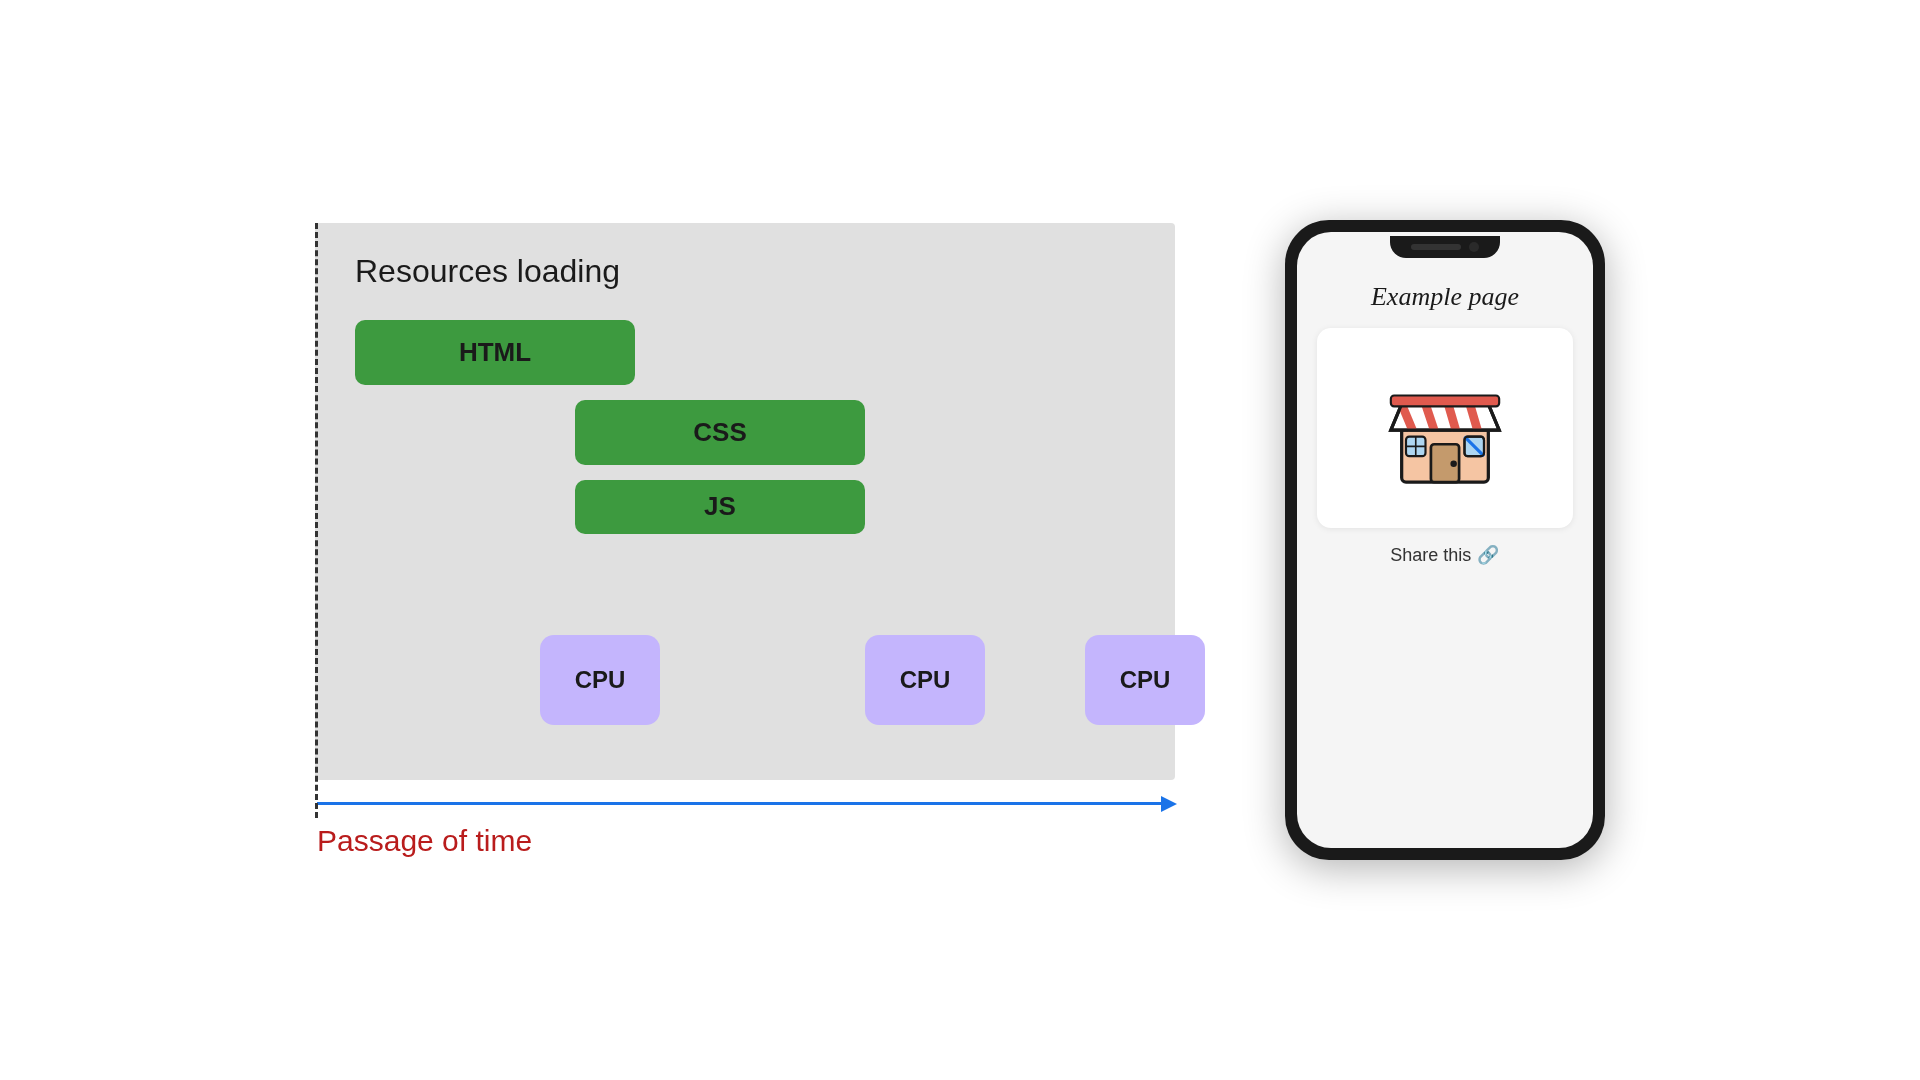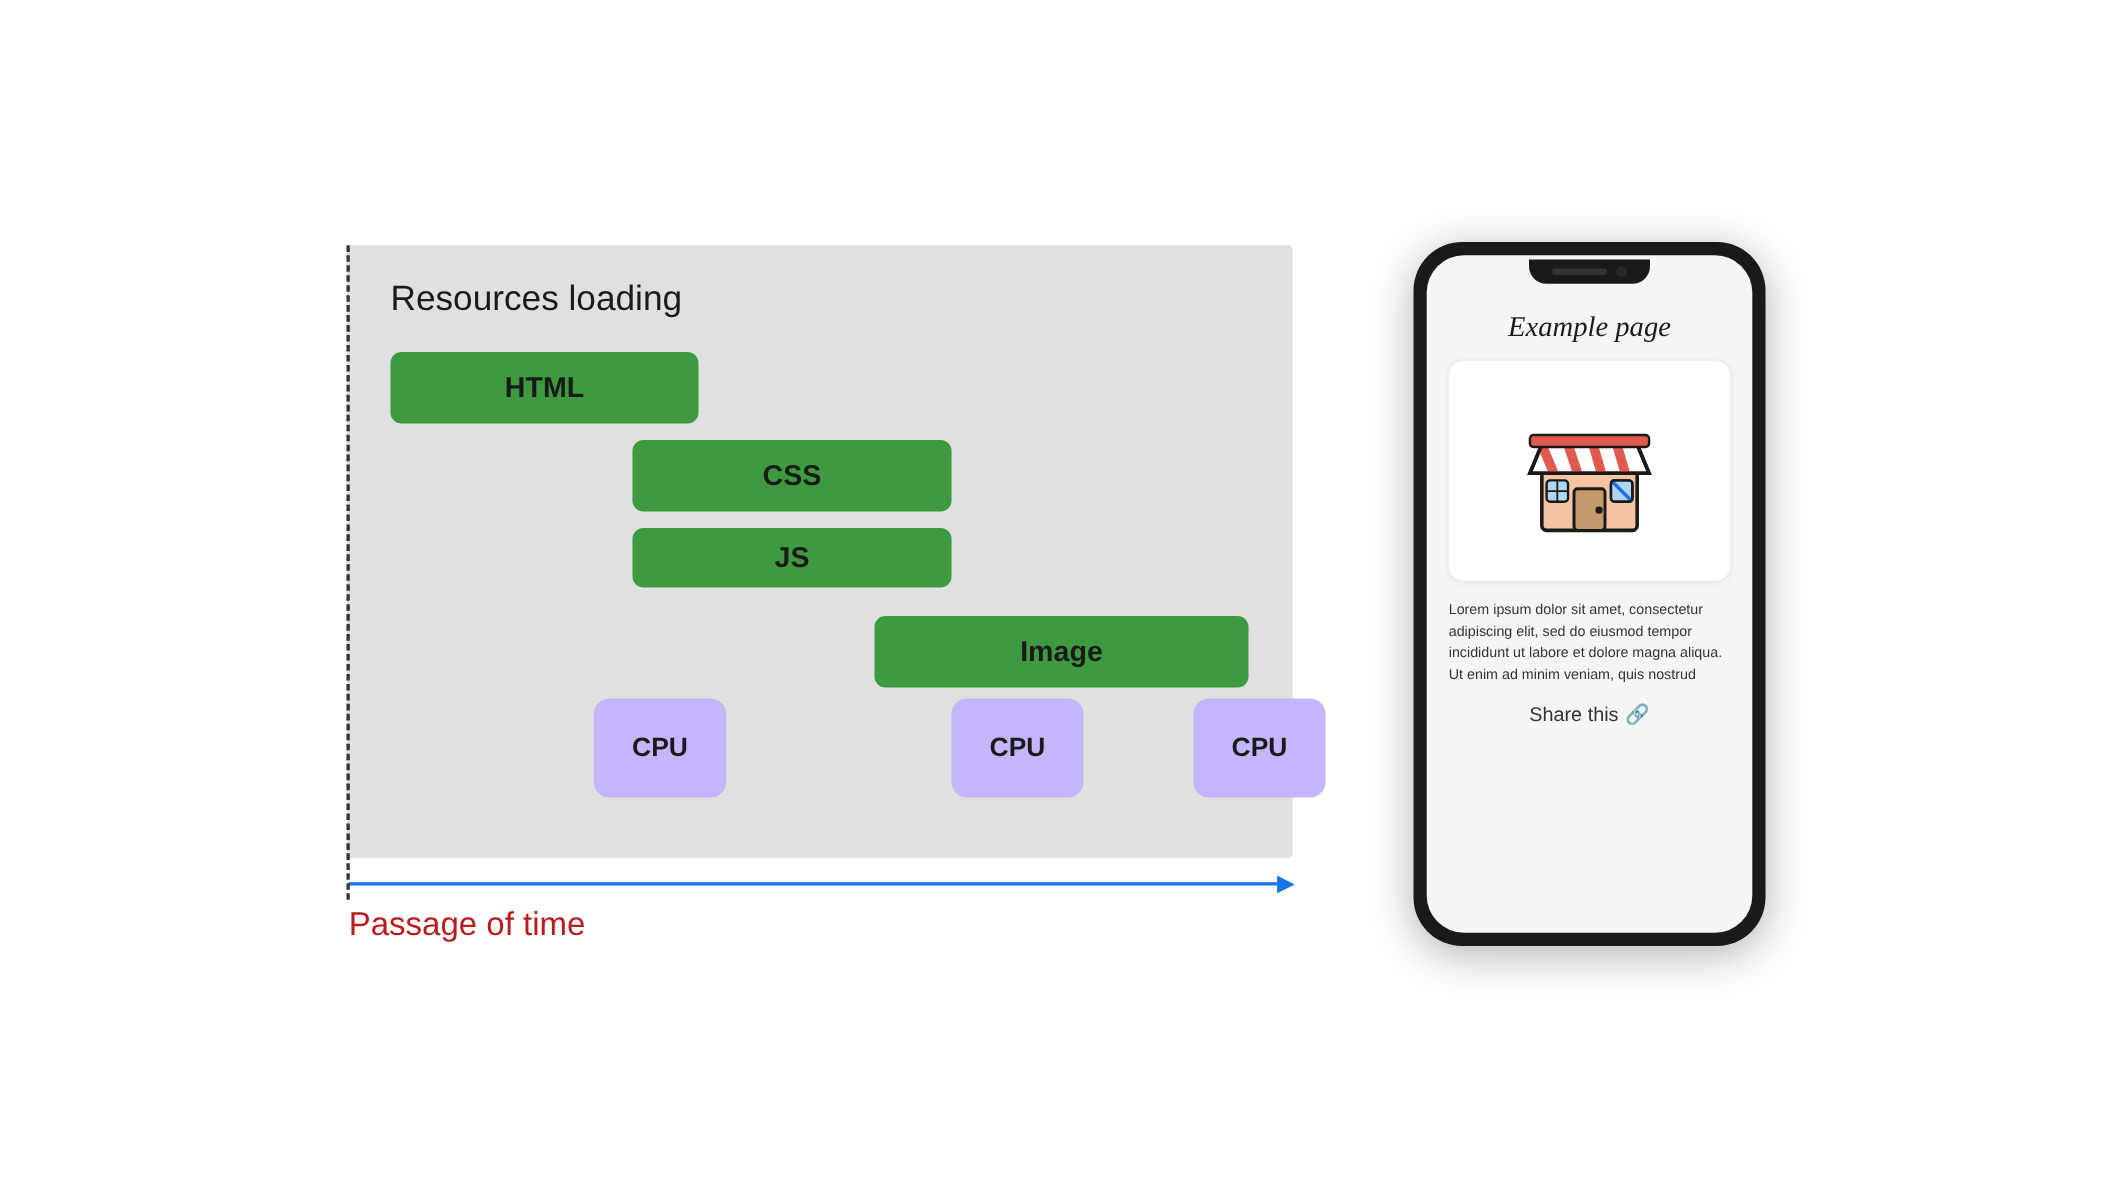--- a/index.html
+++ b/index.html
@@ -315,23 +315,20 @@
           </div>
 
           <div class="resource-bar green bar-css">
             <span>CSS</span>
           </div>
 
           <div class="resource-bar green bar-js">
             <span>JS</span>
           </div>
 
-          <div class="resource-bar green bar-image">
-            <span>Image</span>
-          </div>
 
           <div class="resource-bar red cpu-1">
             <span>CPU</span>
           </div>
 
           <div class="resource-bar red cpu-2">
             <span>CPU</span>
           </div>
 
           <div class="resource-bar red cpu-3">
@@ -384,21 +381,20 @@
 
             <rect x="78" y="68" width="18" height="18" rx="3" fill="#aed6f1" stroke="#1a1a1a" stroke-width="2"></rect>
 
             <line x1="78" y1="68" x2="96" y2="86" stroke="#1a73e8" stroke-width="3"></line>
             <rect x="78" y="68" width="18" height="18" rx="3" fill="none" stroke="#1a1a1a" stroke-width="2"></rect>
 
             <rect x="10" y="30" width="100" height="10" rx="3" fill="#e05a4e" stroke="#1a1a1a" stroke-width="2"></rect>
           </svg>
         </div>
 
-        <div class="phone-text">Lorem ipsum dolor sit amet, consectetur adipiscing elit, sed do eiusmod tempor incididunt ut labore et dolore magna aliqua. Ut enim ad minim veniam, quis nostrud</div>
 
         <div class="share-link">
           <span>Share this</span>
           <span class="link-icon">🔗</span>
         </div>
       </div>
     </div>
   </div>
 
 </div>

